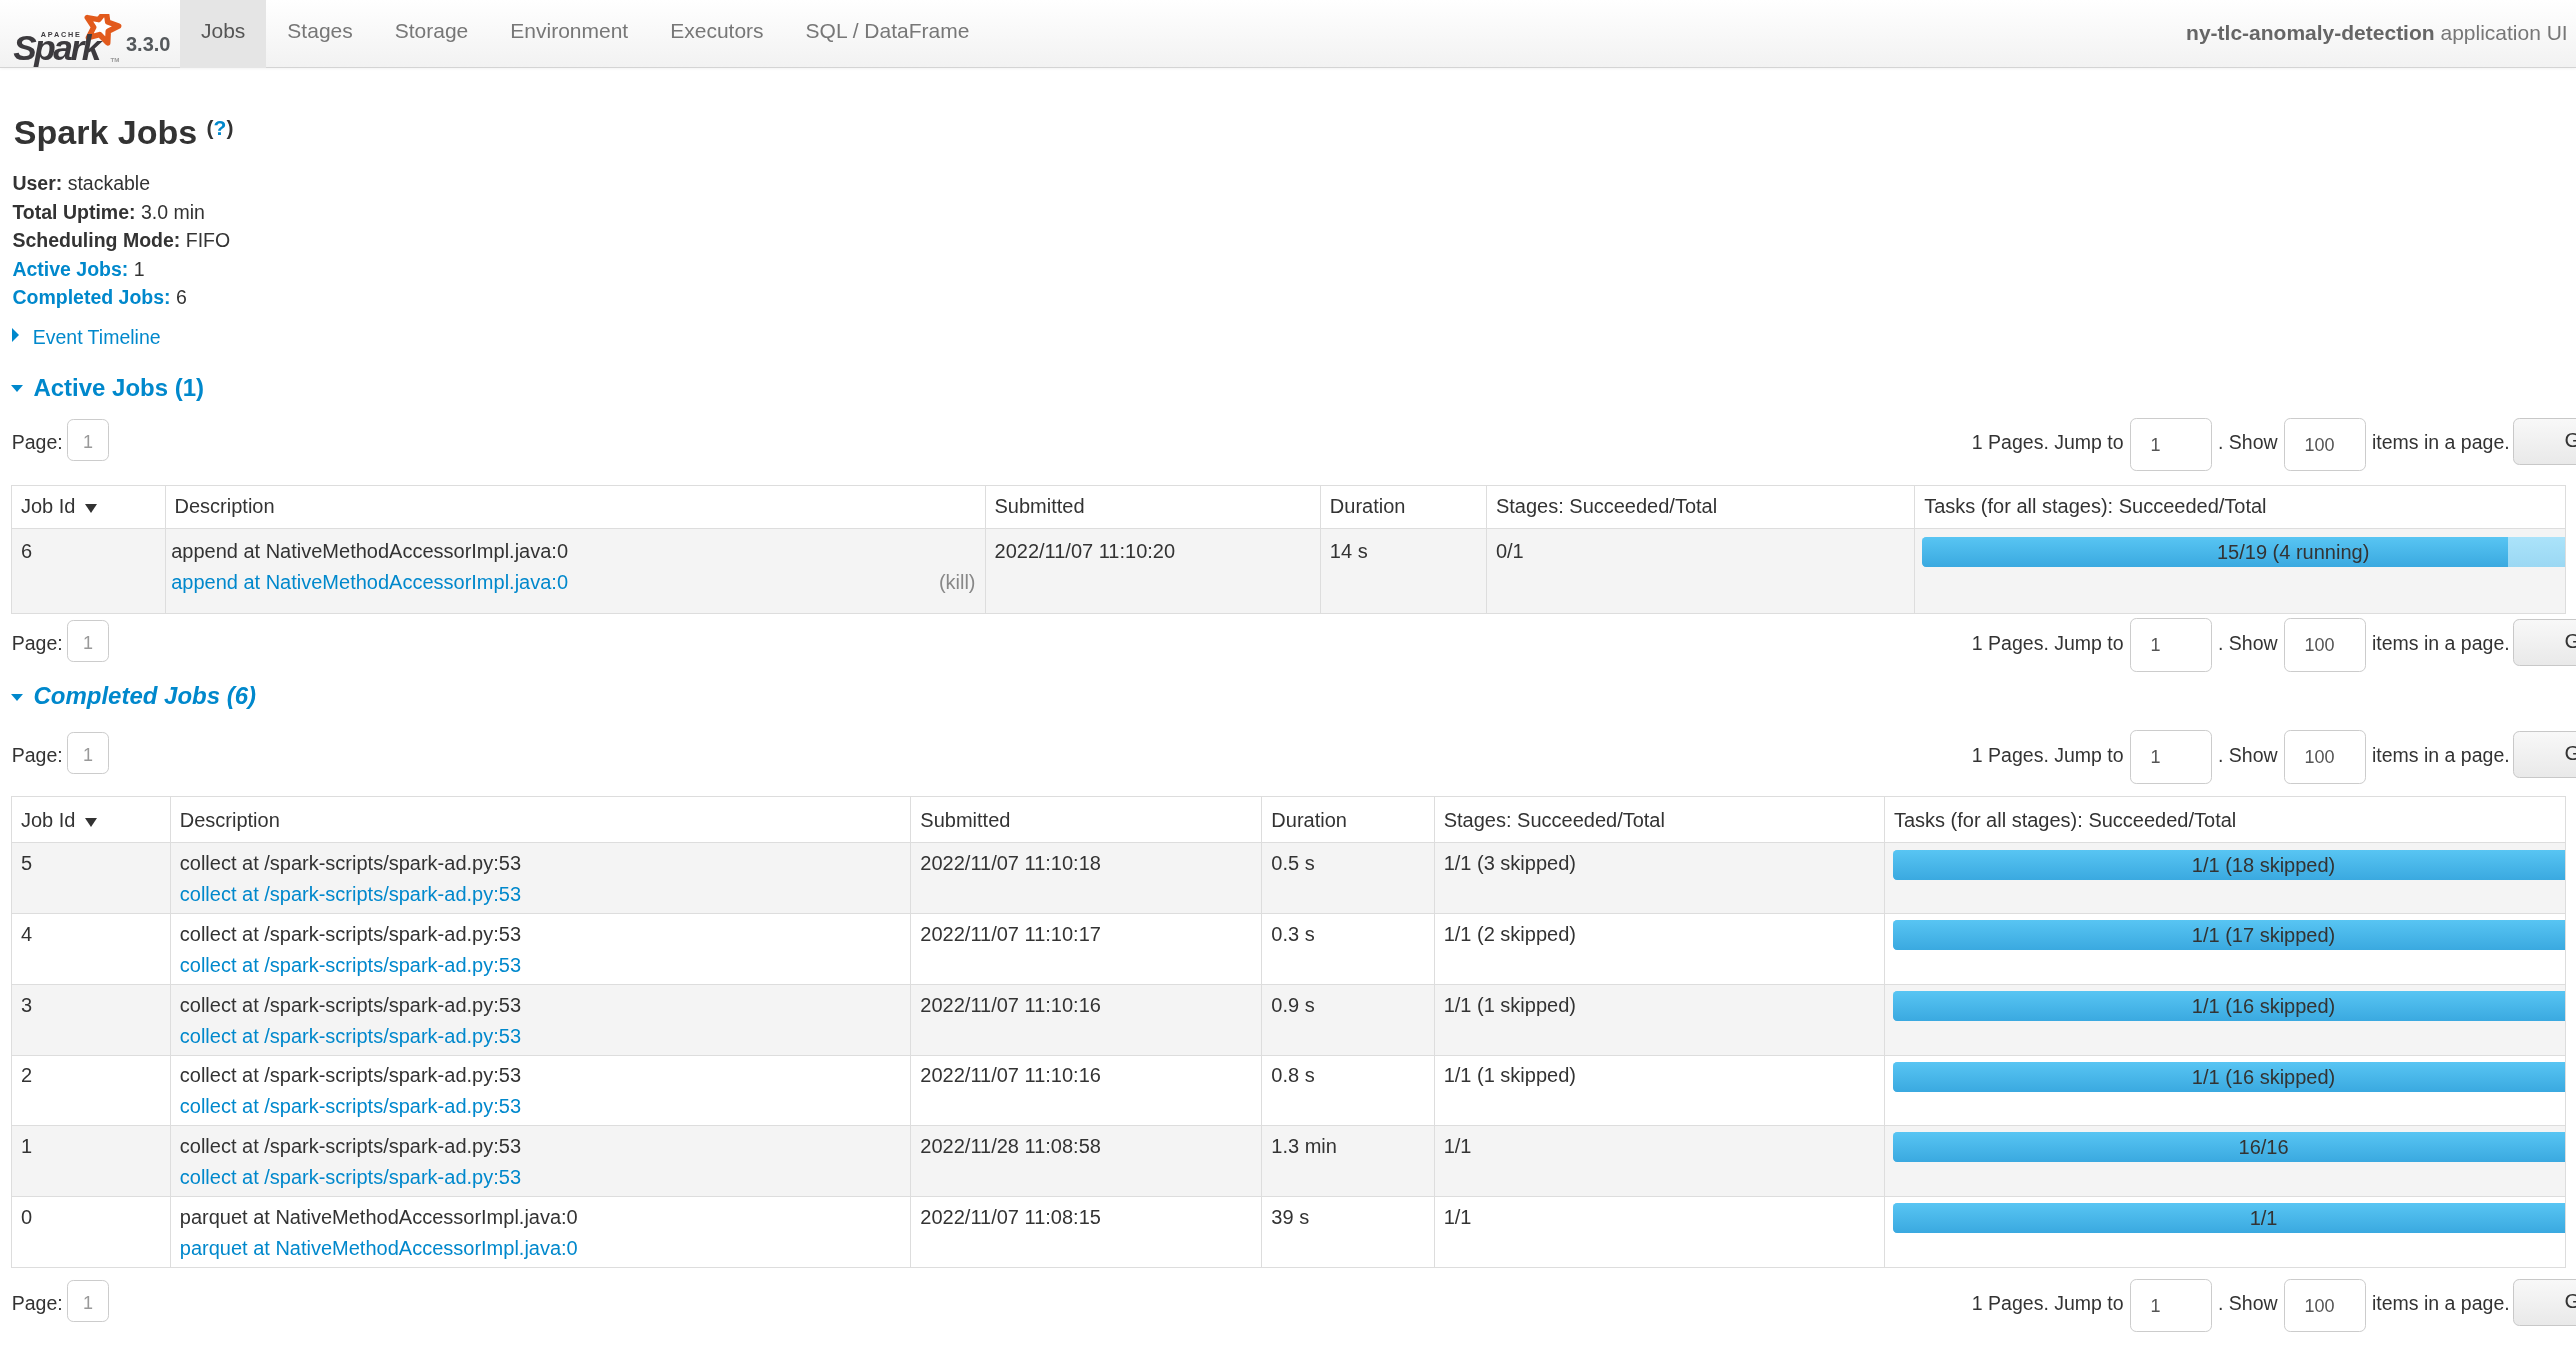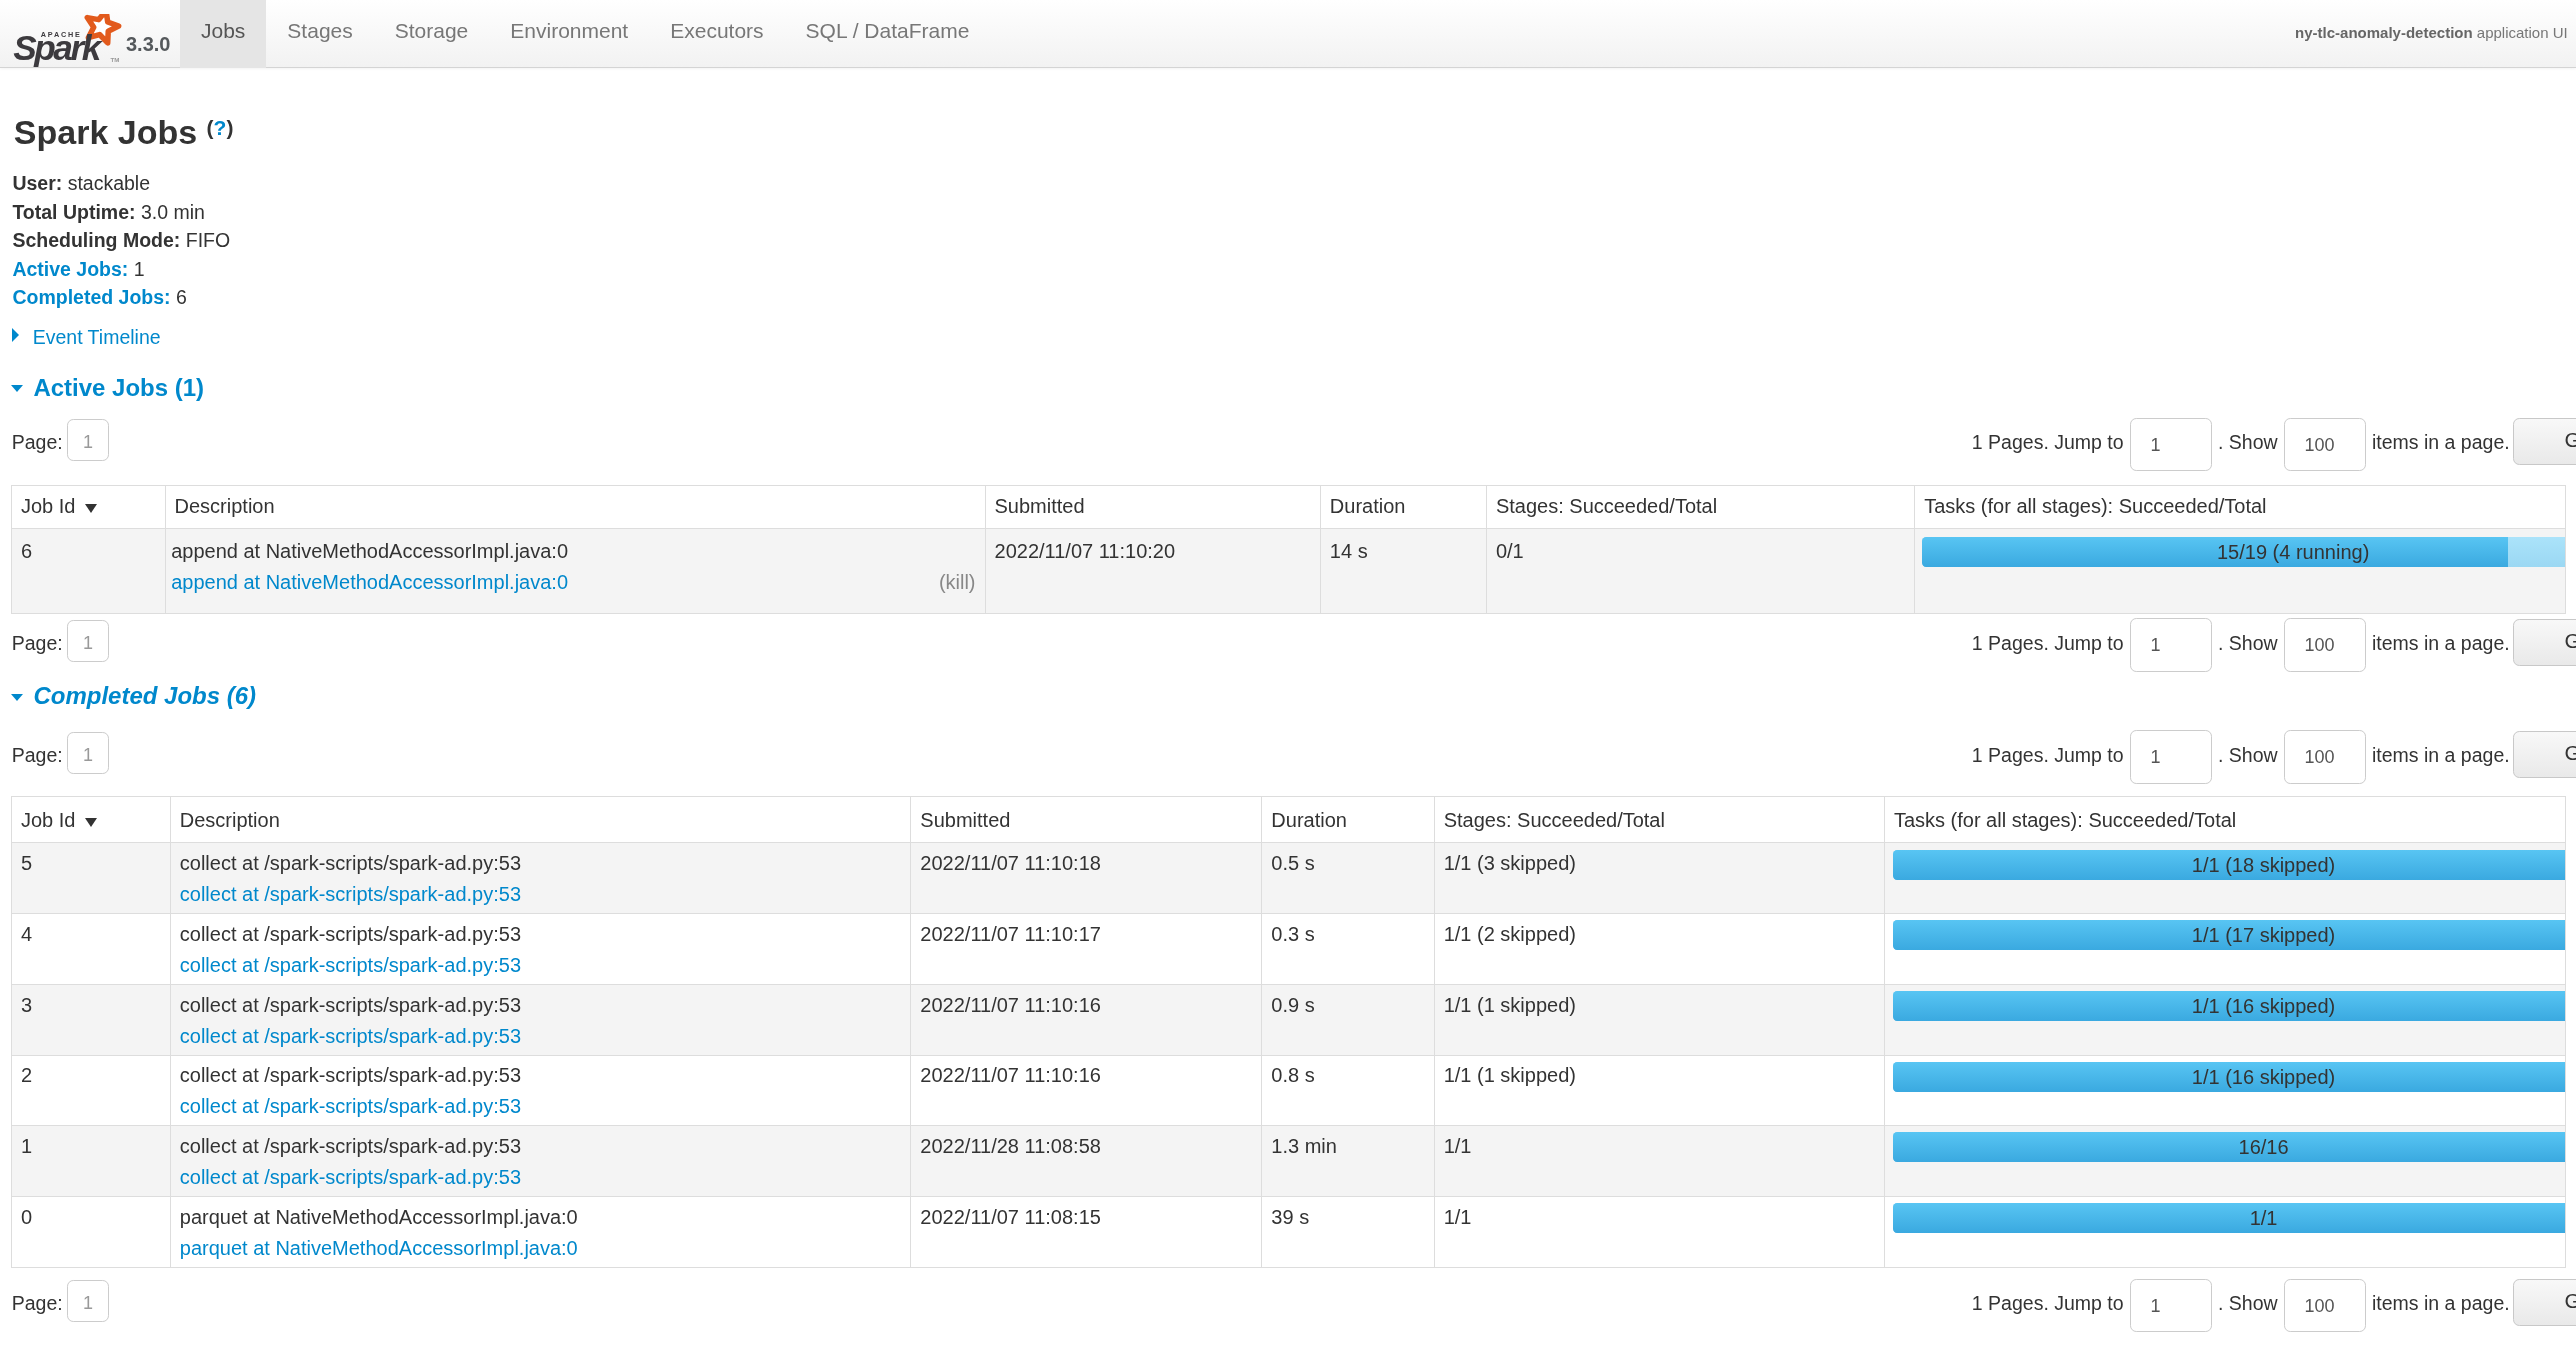--- a/index.html
+++ b/index.html
@@ -7,21 +7,21 @@
 body { height:1349px; overflow:hidden; position:relative; }
 
 
 .navbar { position:relative; height:67px; background:linear-gradient(to bottom,#ffffff,#f2f2f2);
   border-bottom:1.4px solid #d4d4d4; box-shadow:0 1.4px 3.5px rgba(0,0,0,0.07); }
 .brand { position:absolute; left:8.3px; top:14px; }
 .version { position:absolute; left:126px; top:35px; font-size:20px; line-height:18px; font-weight:bold; color:#55595c; }
 .navtabs { position:absolute; left:180px; top:0; height:67px; display:flex; }
 .navtabs a { display:block; height:49px; padding:19px 21px 0 21px; font-size:21px; line-height:24px; color:#777; text-decoration:none; }
 .navtabs a.active { background:#e5e5e5; color:#555; }
-.apptitle { position:absolute; right:8.3px; top:21px; font-size:15px; line-height:24px; color:#777; }
+.apptitle { position:absolute; right:8.3px; top:21px; font-size:21px; line-height:24px; color:#777; }
 .apptitle b { color:#666; }
 
 
 .content { padding:0 10.4px 0 11px; }
 h3.title { margin:44px 0 0 2.8px; font-size:34px; line-height:41px; font-weight:bold; color:#333; }
 h3.title sup { font-size:21px; position:relative; top:-9px; vertical-align:baseline; font-weight:bold; line-height:0; }
 h3.title sup a { color:#0088cc; text-decoration:none; }
 ul.summary { margin:16px 0 0 1.4px; list-style:none; font-size:19.5px; line-height:28.5px; }
 ul.summary a { color:#0088cc; text-decoration:none; font-weight:bold; }
 .event-tl { margin:11px 0 0 0.7px; height:28.5px; font-size:19.5px; line-height:28.5px; color:#0088cc; }

